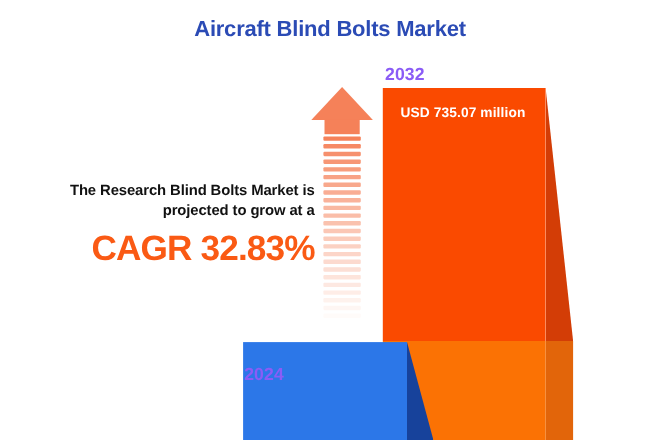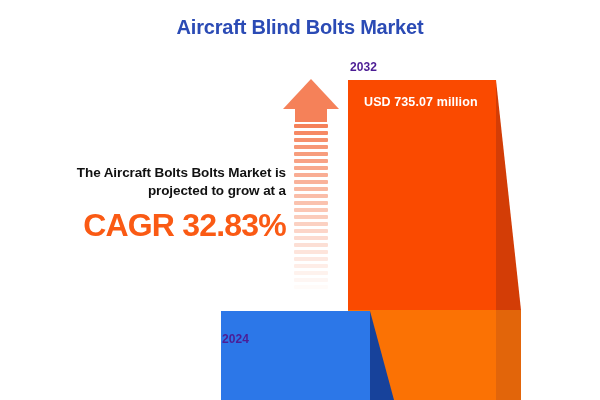--- a/index.html
+++ b/index.html
@@ -95,23 +95,23 @@
     width: 100%;
     height: 4px;
     margin-bottom: 3px;
     background: #f58159;
     border-radius: 1px;
   }
 
   
   .bar-year {
     position: absolute;
-    font-size: 12px;
-    font-weight: bold;
-    color: #4c1d95;
+    font-size: 16px;
+    font-weight: bold;
+    color: #8b5cf6;
     letter-spacing: 0.1px;
   }
   #year-2032 { left: 350px; top: 60px; }
   #year-2024 { left: 222px; top: 288px; margin-top: 44px; }
 
   
   #bar-2032 { position: absolute; left: 0; top: 0; width: 600px; height: 400px; }
   #bar-2032-front-upper {
     position: absolute;
     left: 348px;
@@ -198,21 +198,21 @@
   .logo-word { color: #2b4bb5; }
 </style>
 </head>
 <body>
 
 <div id="canvas">
 
   <div id="chart-title">Aircraft Blind Bolts Market</div>
 
   <div id="cagr-block">
-    <div id="cagr-statement">The Aircraft Bolts Bolts Market is projected to grow at a</div>
+    <div id="cagr-statement">The Research Blind Bolts Market is projected to grow at a</div>
     <div id="cagr-value">CAGR 32.83%</div>
   </div>
 
   <div id="growth-arrow">
     <div id="arrow-head"></div>
     <div id="arrow-neck"></div>
     <div id="arrow-stripes">
         <div class="arrow-stripe" style="background: rgb(245, 129, 89);"></div>
         <div class="arrow-stripe" style="background: rgba(245, 129, 89, 0.933);"></div>
         <div class="arrow-stripe" style="background: rgba(245, 129, 89, 0.88);"></div>

